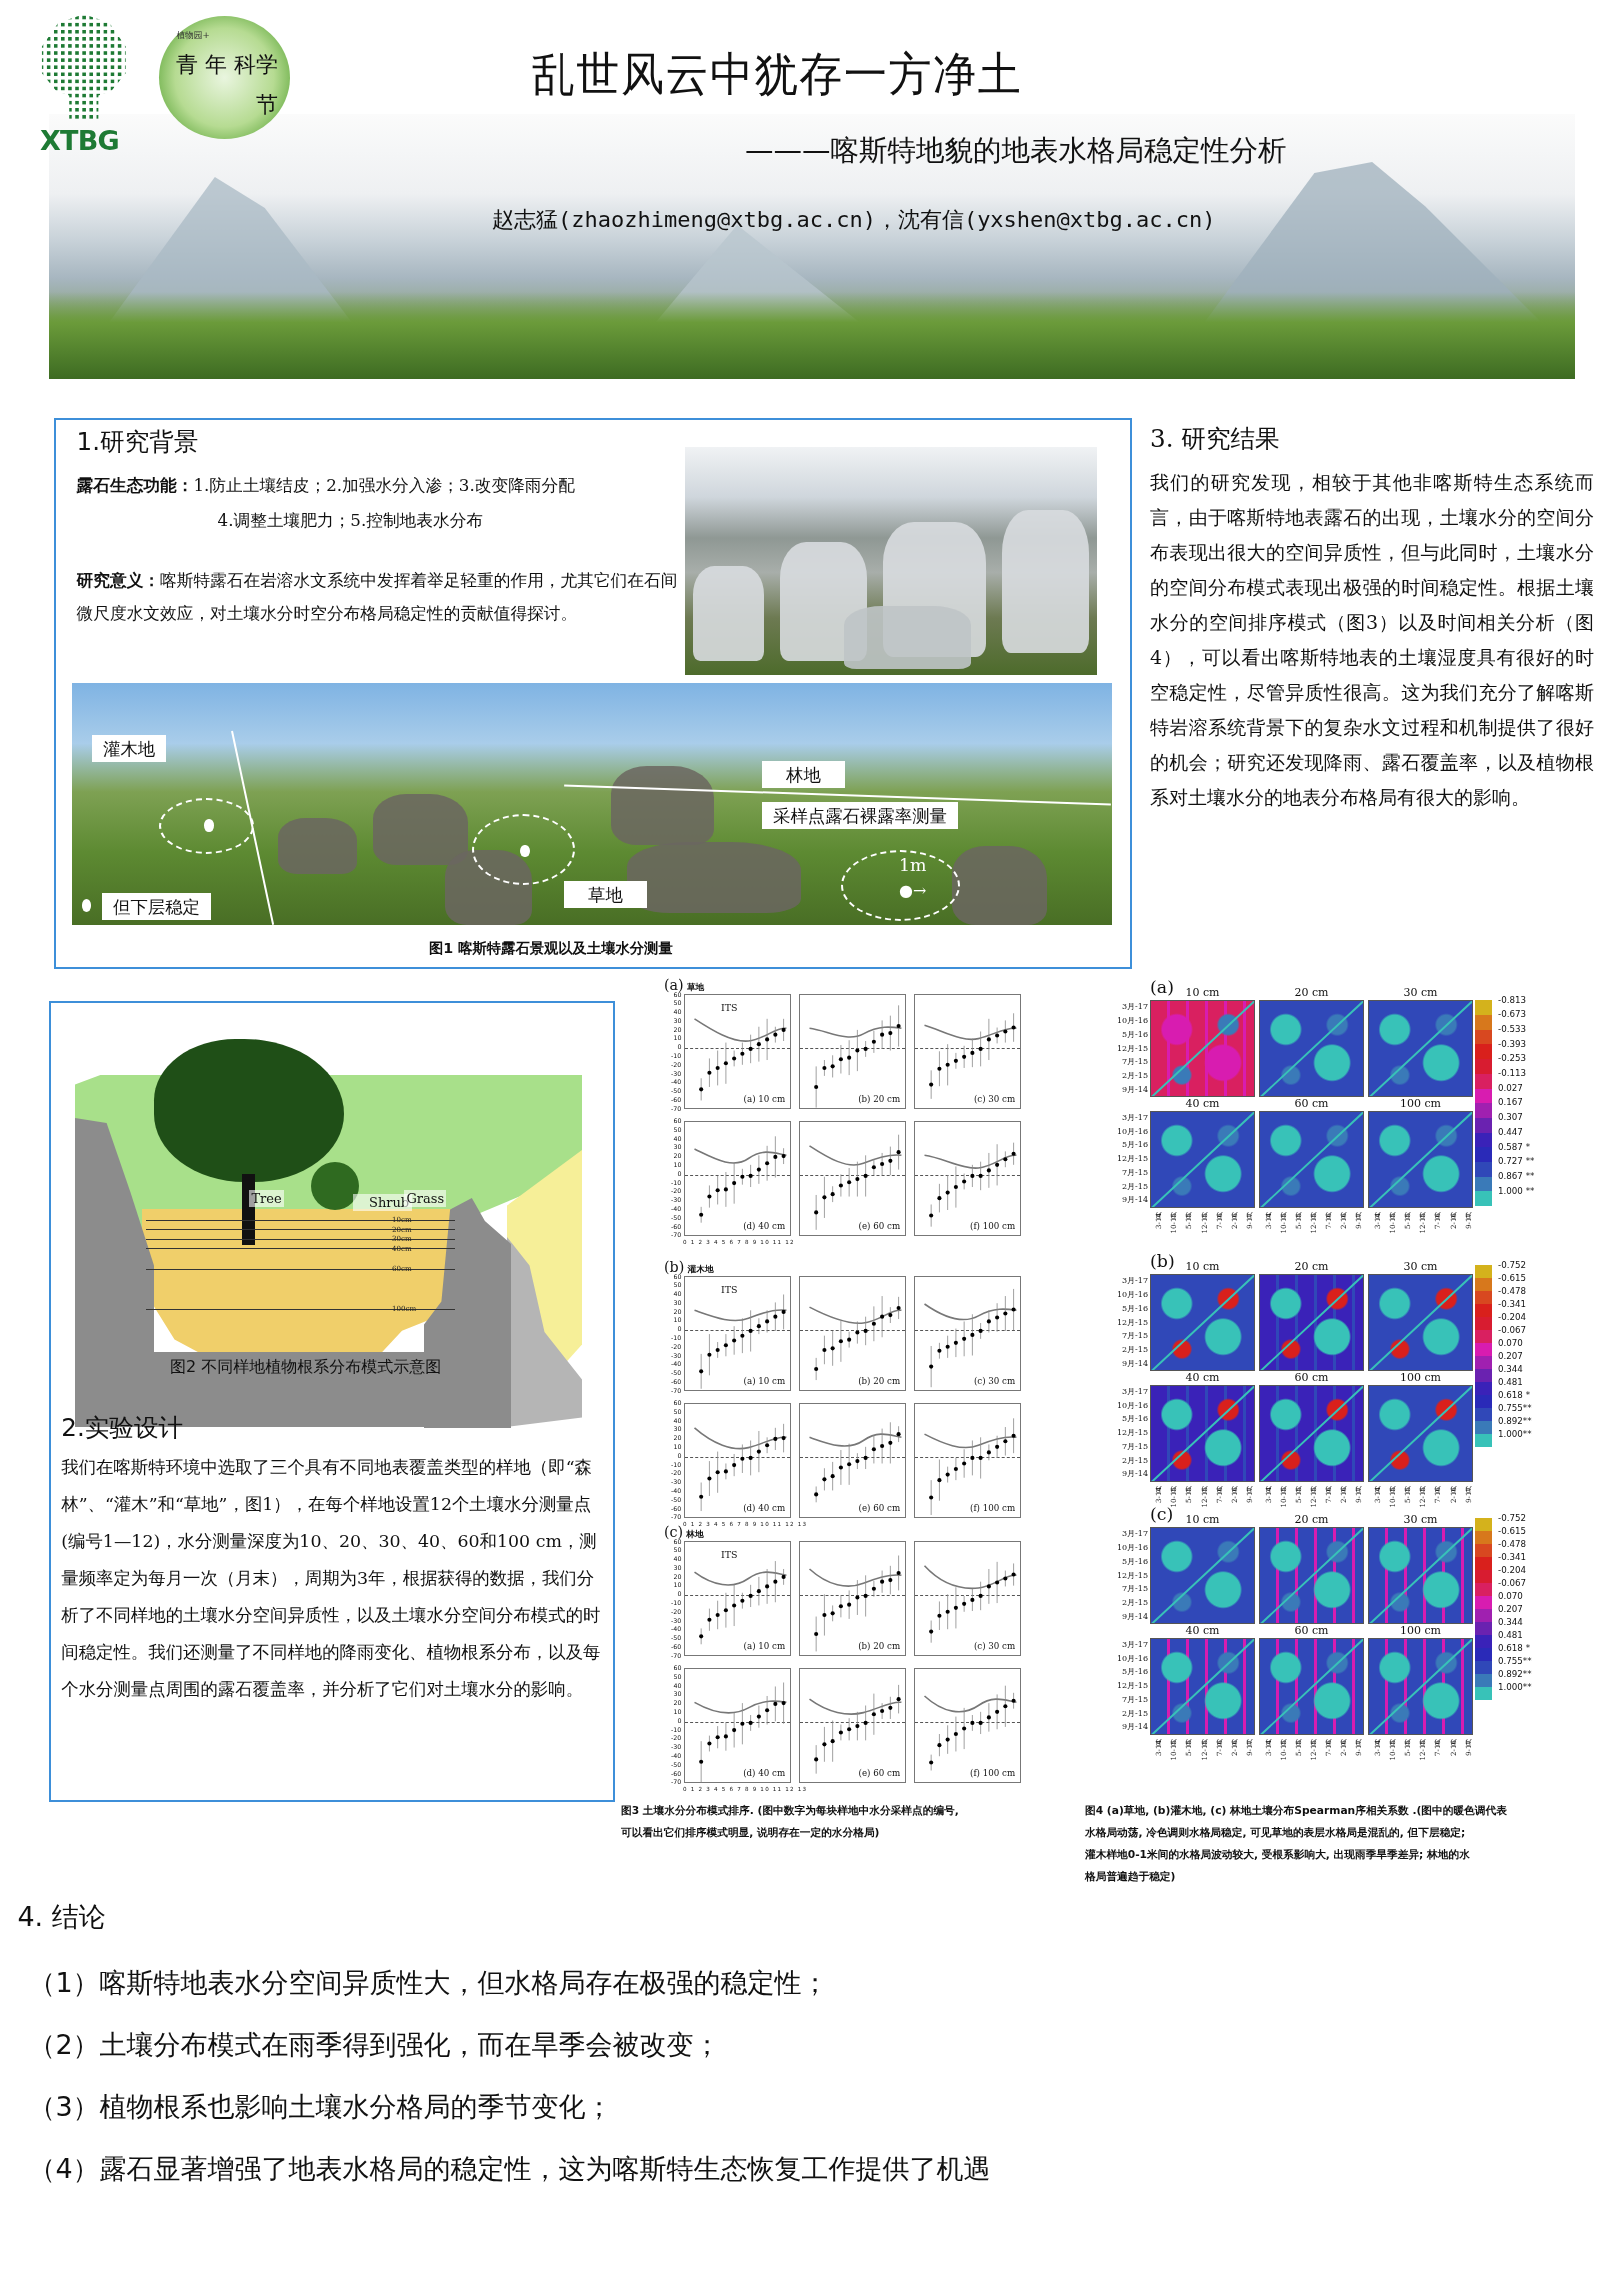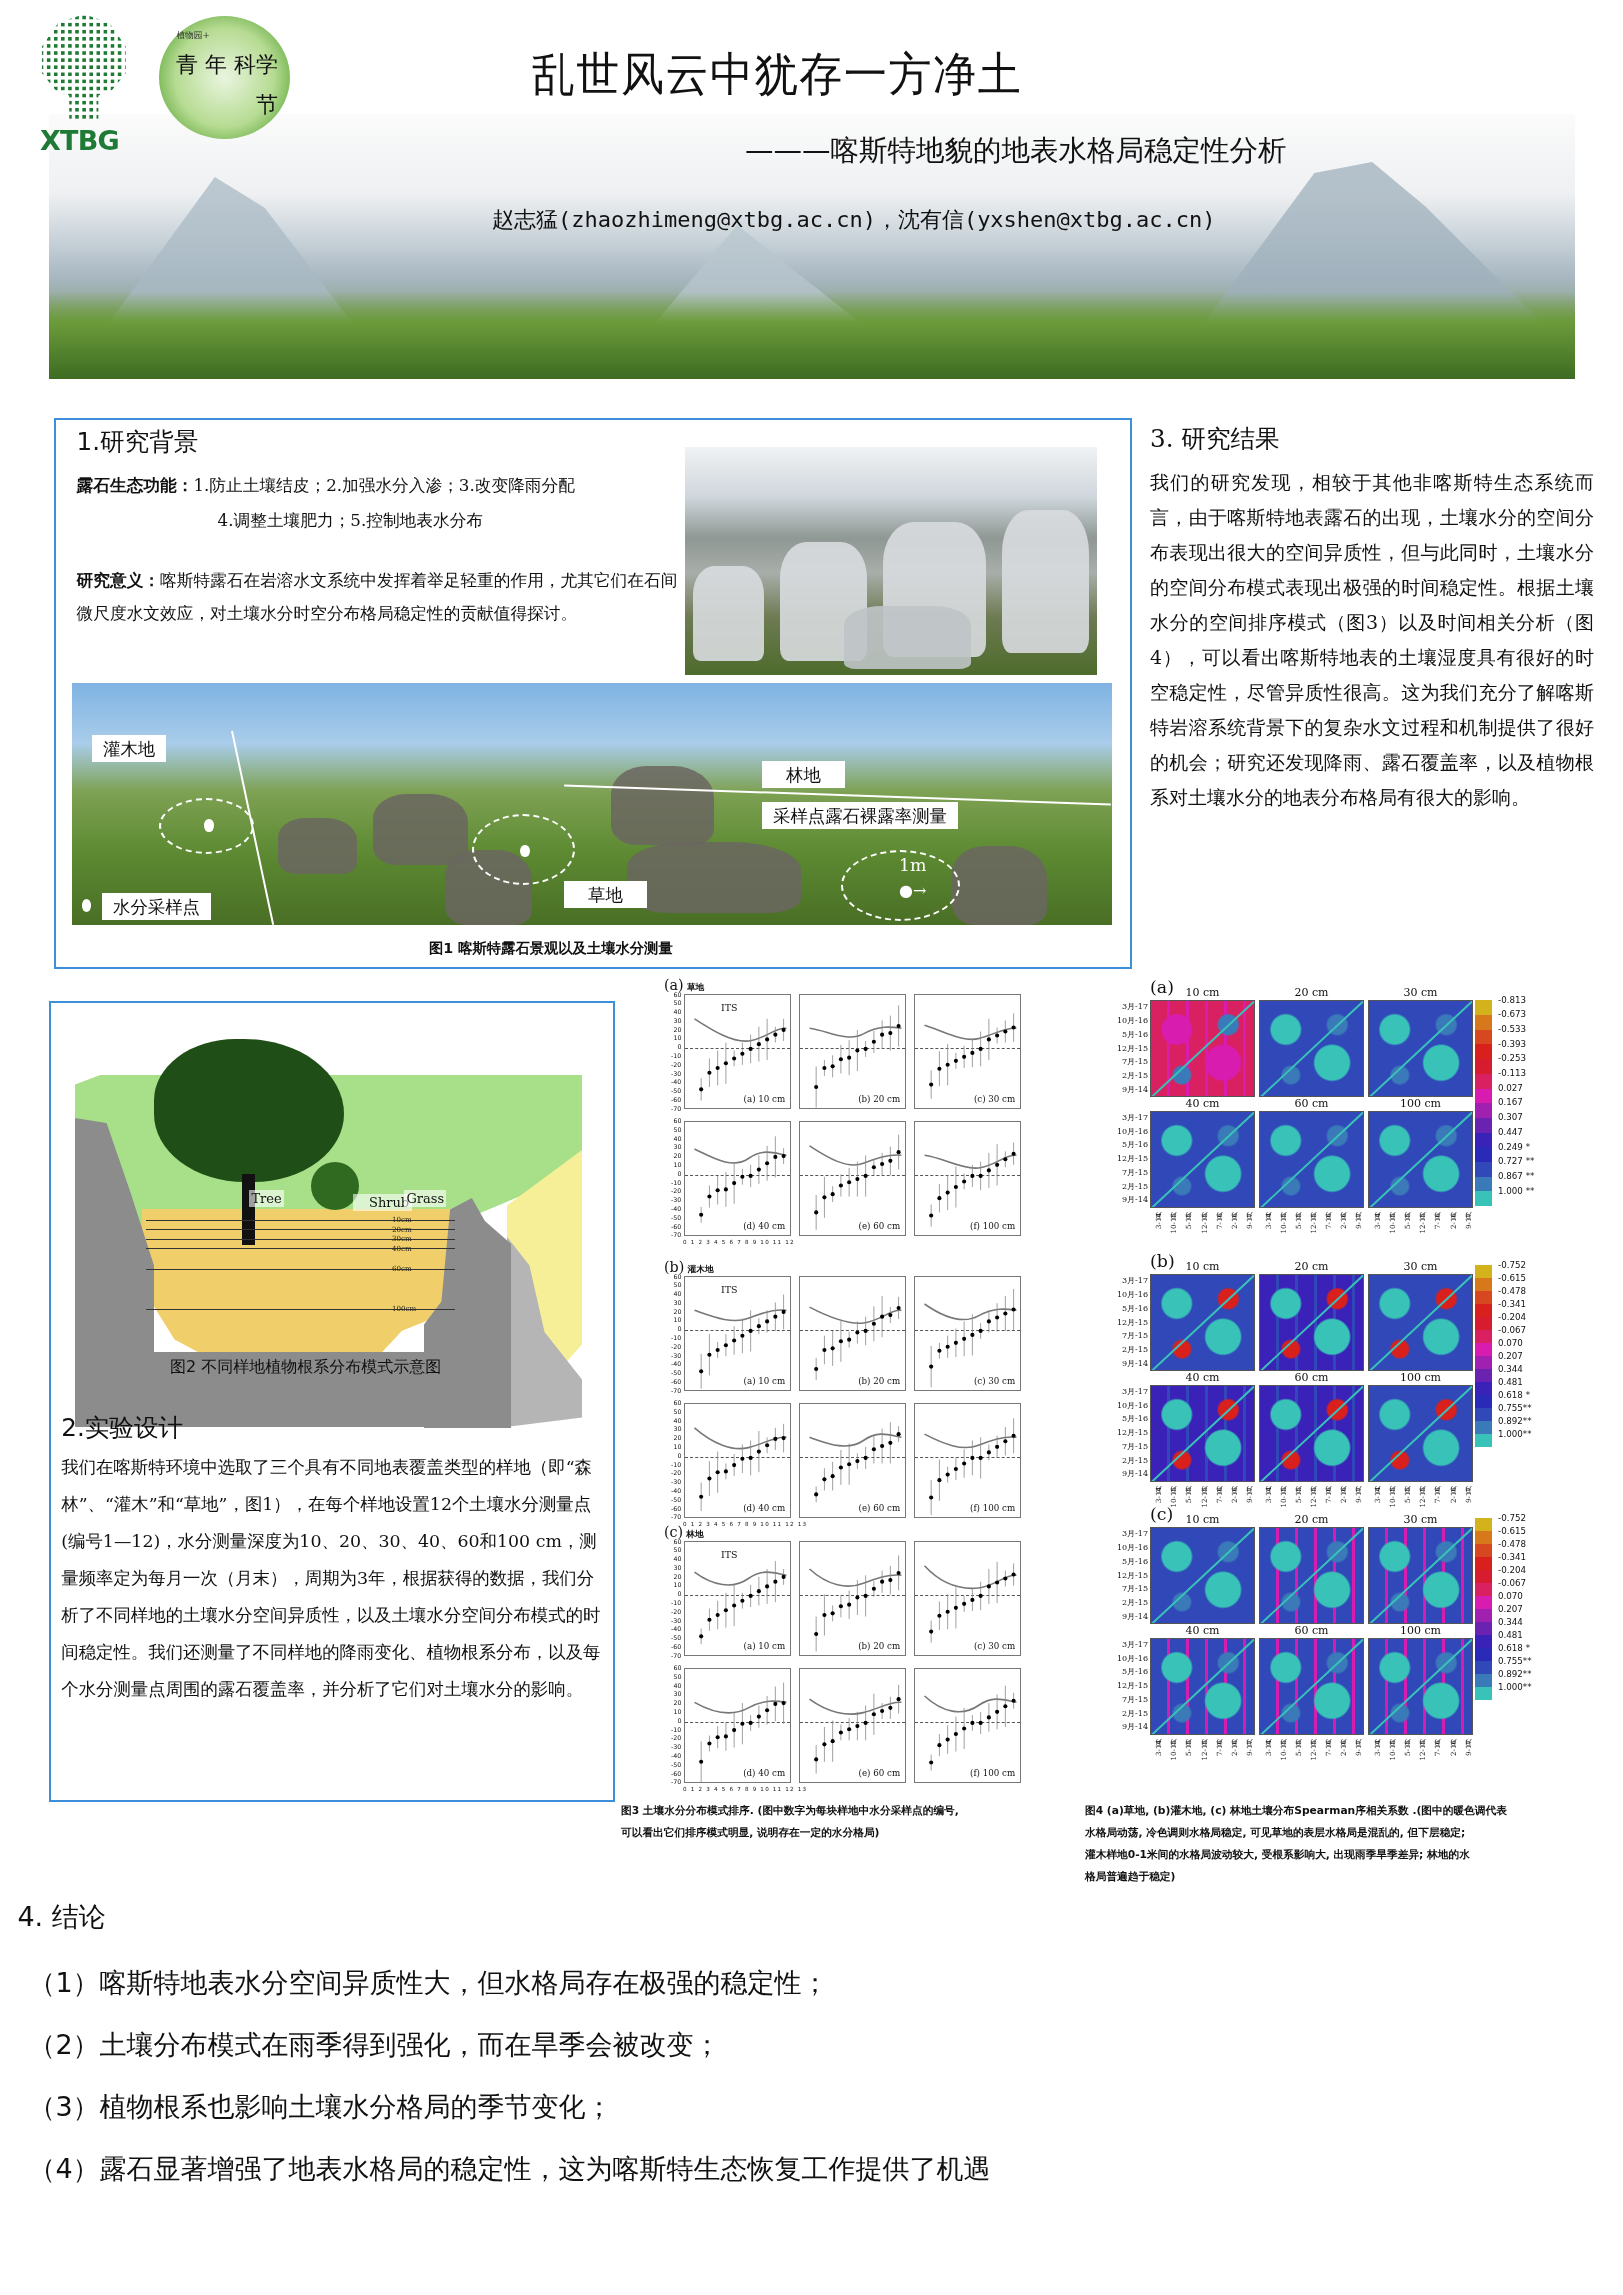--- a/index.html
+++ b/index.html
@@ -168,21 +168,21 @@
     <div class="rock" style="left:555px;top:159px;width:174px;height:71px;"></div>
     <div class="rock" style="left:539px;top:83px;width:103px;height:79px;"></div>
     <div class="rock" style="left:880px;top:163px;width:95px;height:79px;"></div>
     <div class="rock" style="left:206px;top:135px;width:79px;height:56px;"></div>
     <div class="bline" style="left:159px;top:48px;width:2.4px;height:198px;border-width:0 0 0 2.4px;transform:rotate(-12deg);transform-origin:top;"></div>
     <div class="bline" style="left:492px;top:111px;width:547px;height:2.4px;border-width:2.4px 0 0 0;transform:rotate(2deg);"></div>
     <div class="tag" style="left:20px;top:52px;">灌木地</div>
     <div class="tag" style="left:690px;top:78px;padding:1.6px 24px;">林地</div>
     <div class="tag" style="left:690px;top:119px;">采样点露石裸露率测量</div>
     <div class="tag" style="left:492px;top:198px;padding:1.6px 24px;">草地</div>
-    <div class="tag" style="left:30px;top:210px;">水分采样点</div>
+    <div class="tag" style="left:30px;top:210px;">但下层稳定</div>
     <div class="dot" style="left:9.5px;top:216px;"></div>
     <div class="ellipse" style="left:87px;top:115px;width:95px;height:56px;">
         <div class="dot" style="left:43px;top:19px;"></div>
       </div>
     <div class="ellipse" style="left:400px;top:131px;width:103px;height:71px;">
         <div class="dot" style="left:46px;top:28.5px;"></div>
       </div>
     <div class="ellipse" style="left:769px;top:167px;width:119px;height:71px;">
       <span style="position:absolute;left:56px;top:3.2px;color:#fff;font-size:17.4px;">1m</span>
       <span style="position:absolute;left:56px;top:28.5px;color:#fff;font-size:16px;">●→</span>
@@ -994,21 +994,21 @@
         <div>-0.813</div>
         <div>-0.673</div>
         <div>-0.533</div>
         <div>-0.393</div>
         <div>-0.253</div>
         <div>-0.113</div>
         <div>0.027</div>
         <div>0.167</div>
         <div>0.307</div>
         <div>0.447</div>
-        <div>0.249 *</div>
+        <div>0.587 *</div>
         <div>0.727 **</div>
         <div>0.867 **</div>
         <div>1.000 **</div>
       </div>
     </div>
     <div class="hm-grp" style="top:274px">
       <div class="glabel" style="left:48px;top:-6.3px">(b)</div>
       <div class="ylabels" style="top:17.4px">
         <div>3月-17</div>
         <div>10月-16</div>

